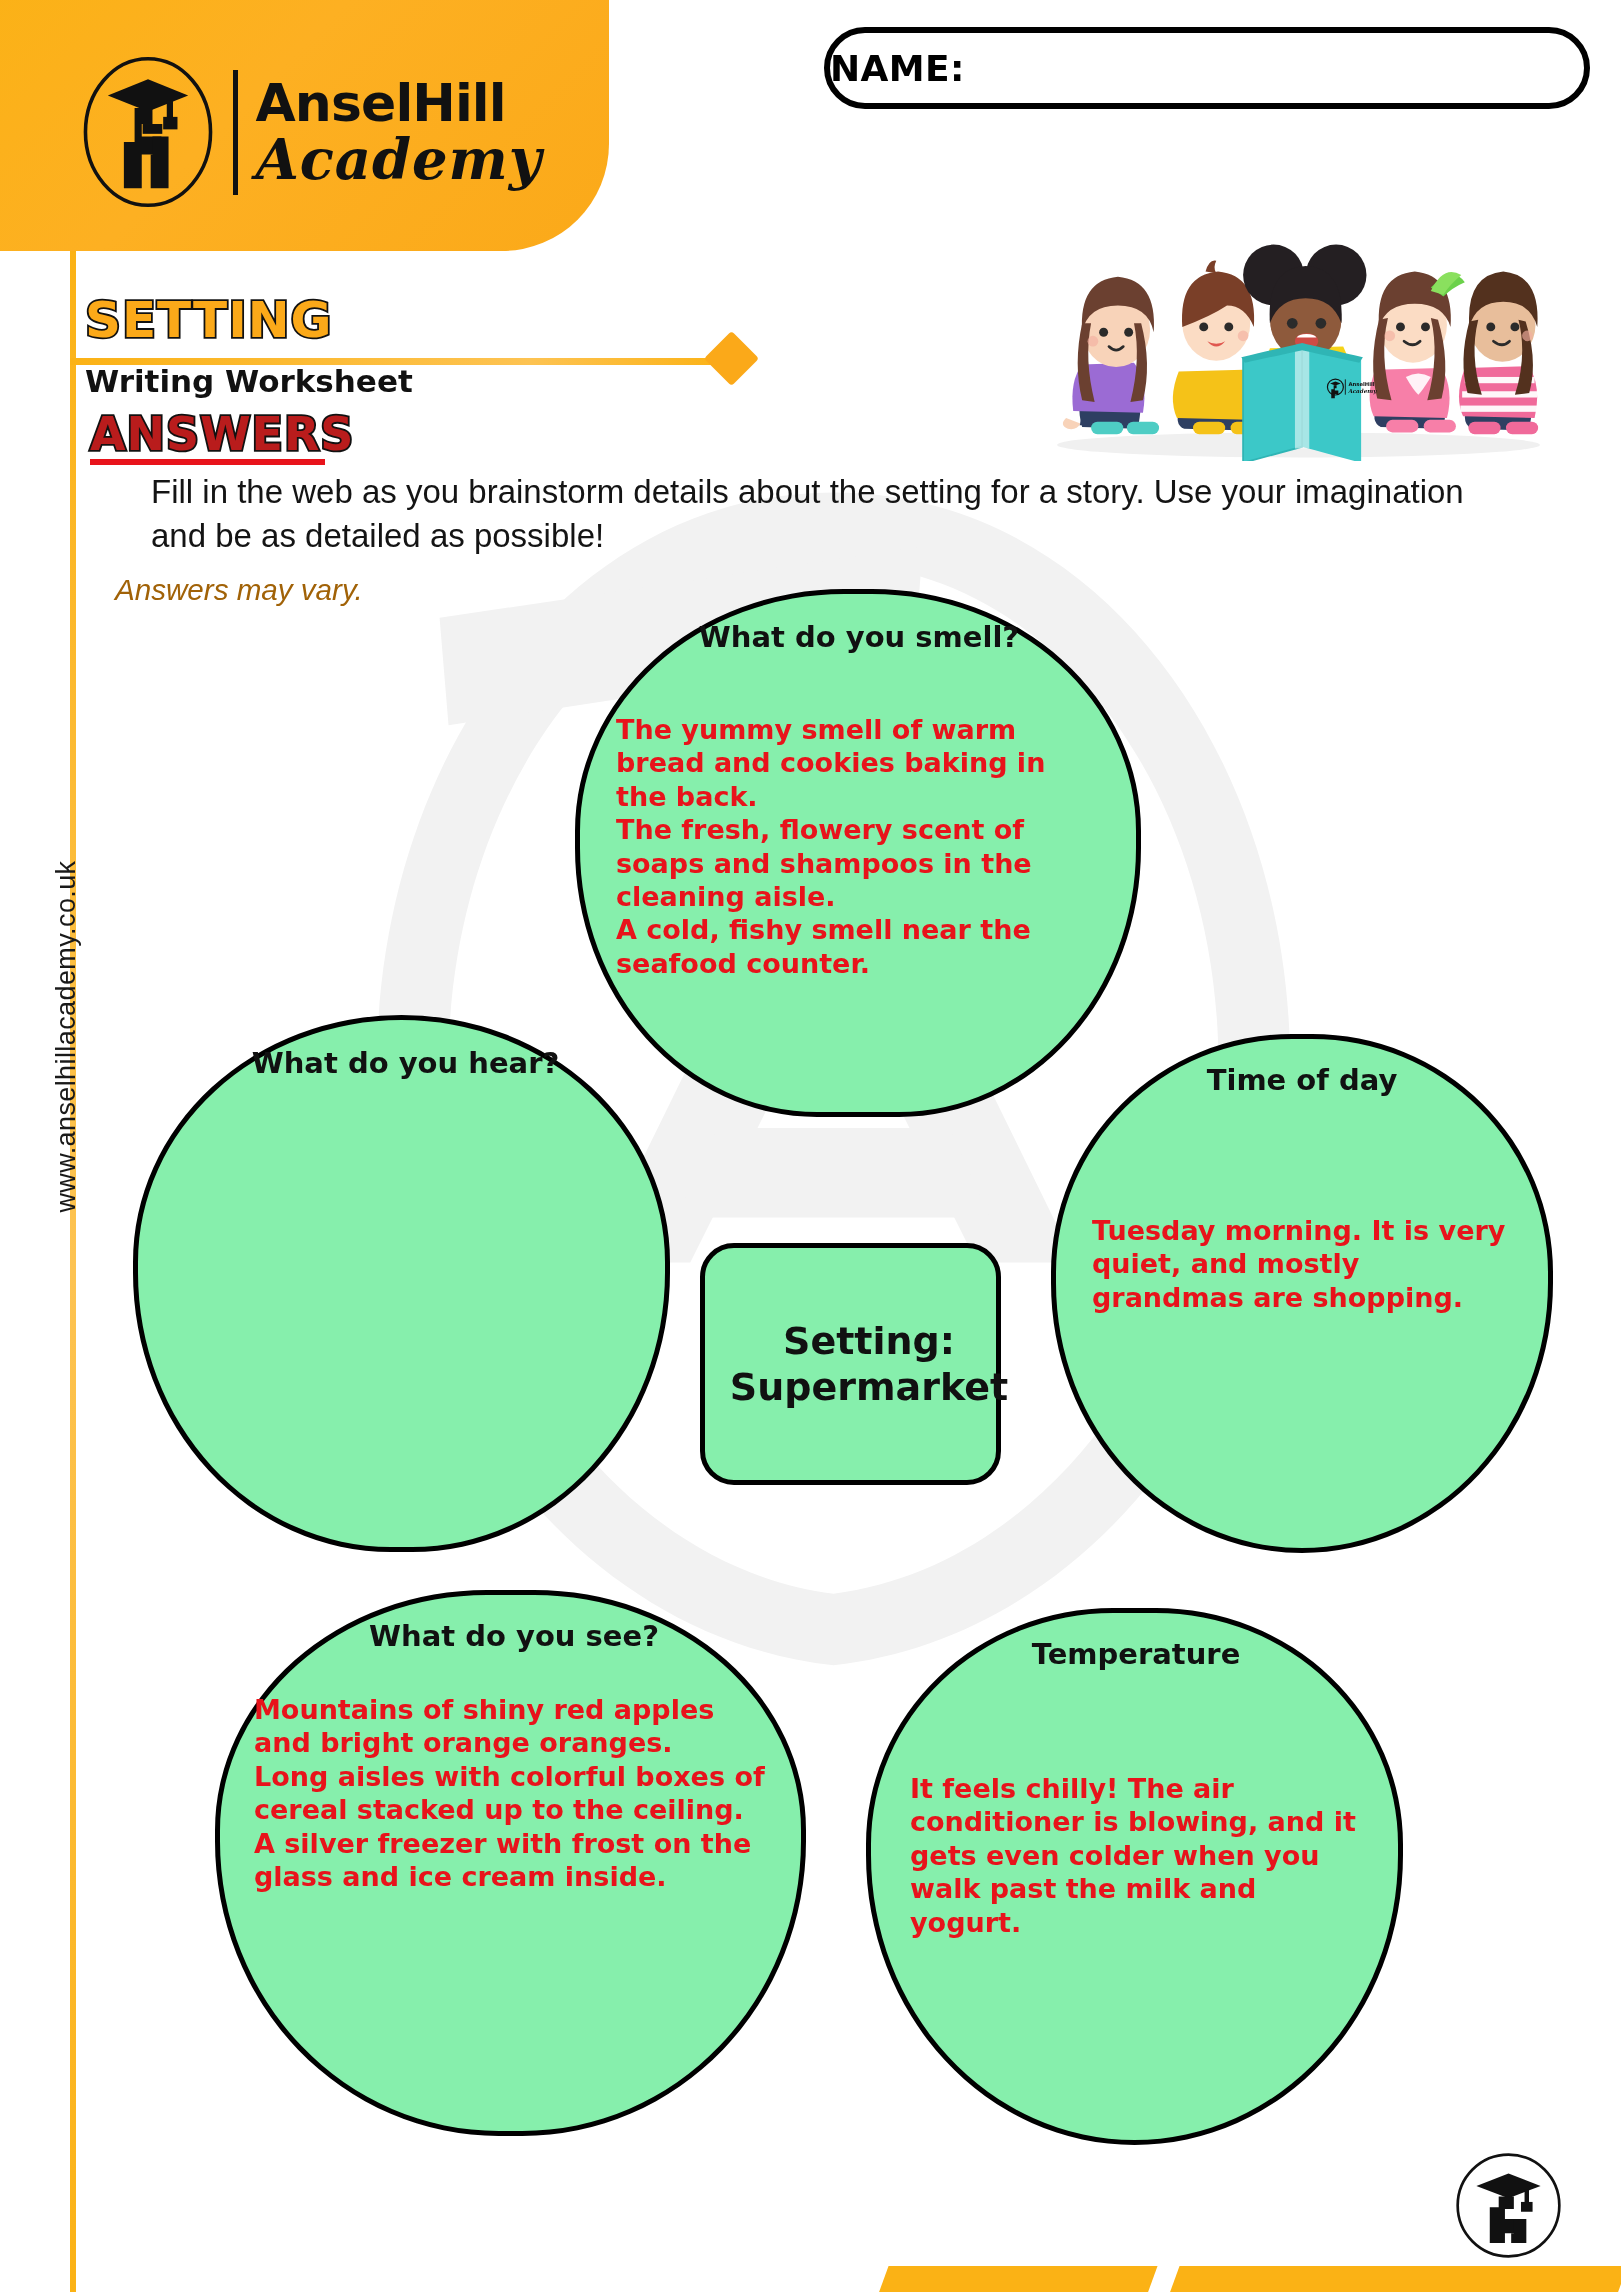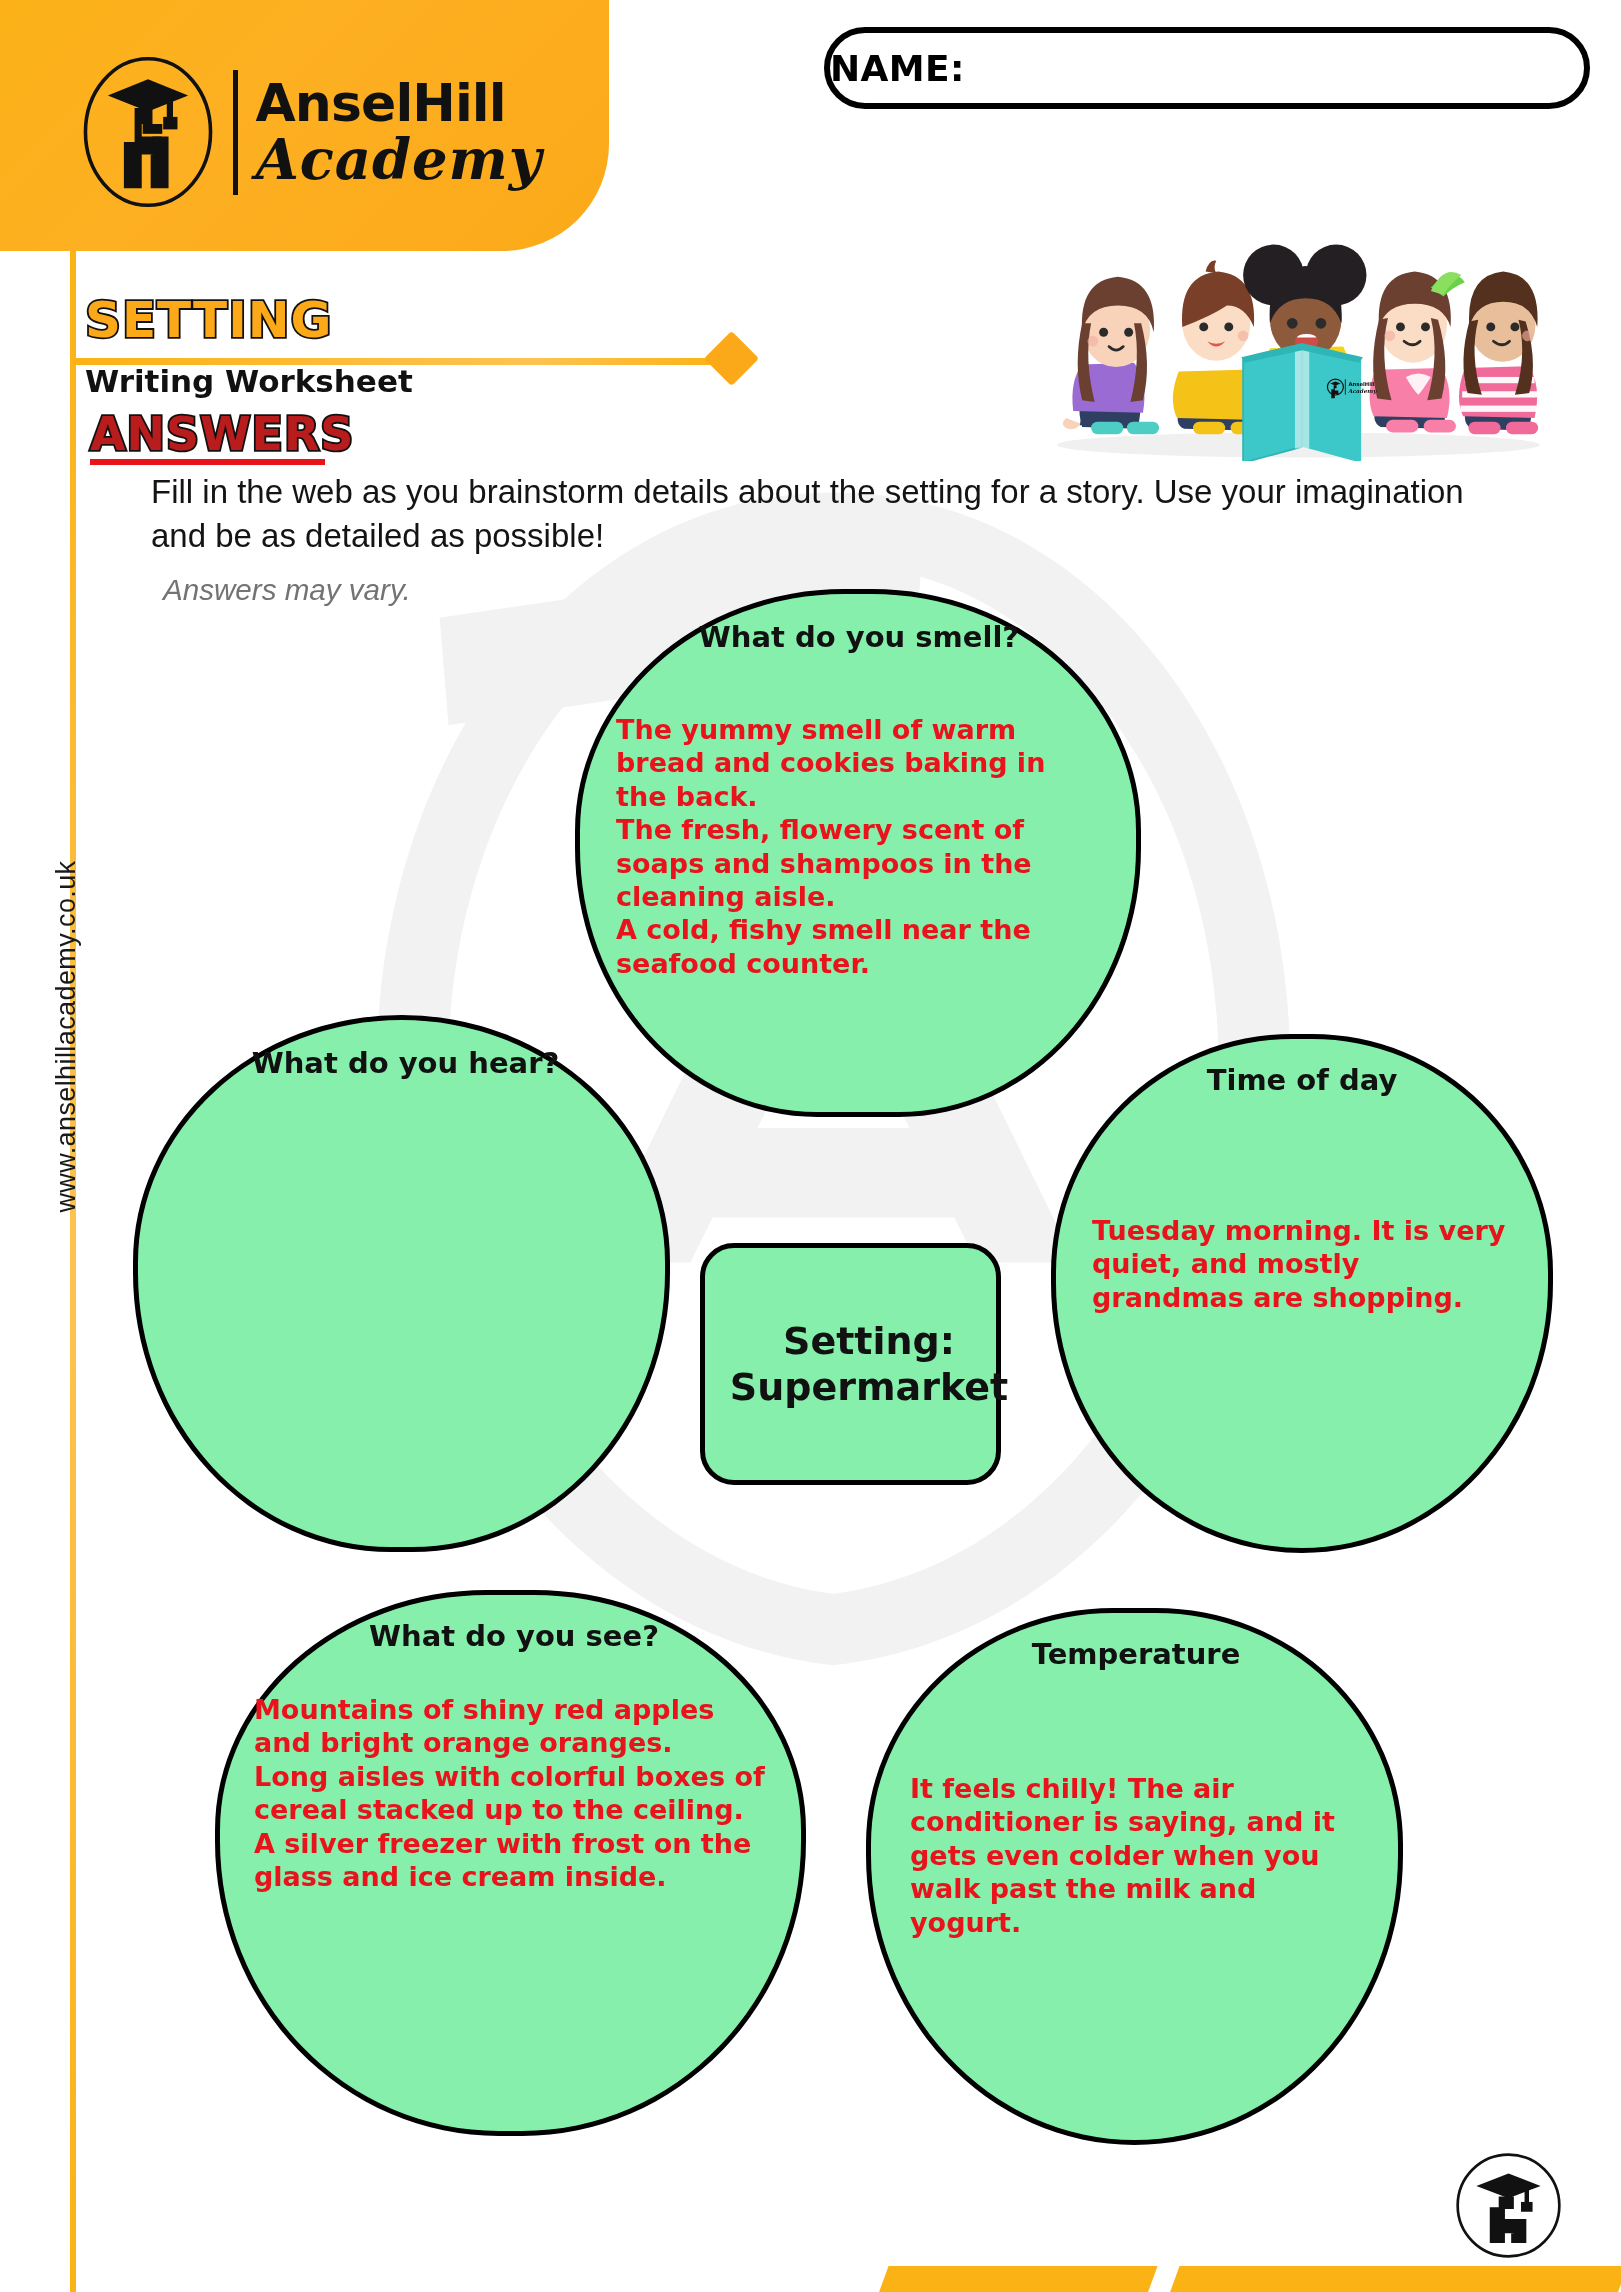--- a/index.html
+++ b/index.html
@@ -113,21 +113,21 @@
   }
   #instructions {
     position: absolute; left: 115px; top: 470px;
     width: 1370px;
     font-family: "Liberation Sans", sans-serif;
     font-size: 33px; line-height: 1.33; color: #141414; z-index: 5; margin-left: 36px;
   }
   #answers-note {
     position: absolute; left: 115px; top: 573px;
     font-family: "Liberation Sans", sans-serif;
-    font-style: italic; font-size: 29.6px; color: #737373; z-index: 5; margin-left: 48px;
+    font-style: italic; font-size: 29.6px; color: #a16207; z-index: 5;
   }
 
   
   #kids-illustration {
     position: absolute; left: 1030px; top: 157px;
     width: 546px; height: 304px; z-index: 4;
   }
 
   
   .bubble {
@@ -397,21 +397,21 @@
 <div class="bubble" id="bubble-see">
   <div class="bubble-title">What do you
 see?</div>
   <div class="bubble-body">Mountains of shiny red apples and bright orange oranges.
 Long aisles with colorful boxes of cereal stacked up to the ceiling.
 A silver freezer with frost on the glass and ice cream inside.</div>
 </div>
 
 <div class="bubble" id="bubble-temp">
   <div class="bubble-title">Temperature</div>
-  <div class="bubble-body">It feels chilly! The air conditioner is saying, and it gets even colder when you walk past the milk and yogurt.</div>
+  <div class="bubble-body">It feels chilly! The air conditioner is blowing, and it gets even colder when you walk past the milk and yogurt.</div>
 </div>
 
 <div id="footer-logo">
   <svg viewBox="0 0 120 120" width="107" height="107">
     <circle cx="60" cy="60" r="57" fill="none" stroke="#111" stroke-width="3"></circle>
     <g fill="#111">
       <path d="M24 38 L60 24 L96 38 L60 52 Z"></path>
       <path d="M78 42 L83 42 L83 60 L78 60 Z"></path>
       <rect x="74" y="56" width="13" height="11"></rect>
       <path d="M49 50 L66 50 L66 64 L56 64 L56 75 L74 75 L74 91 L56 91

